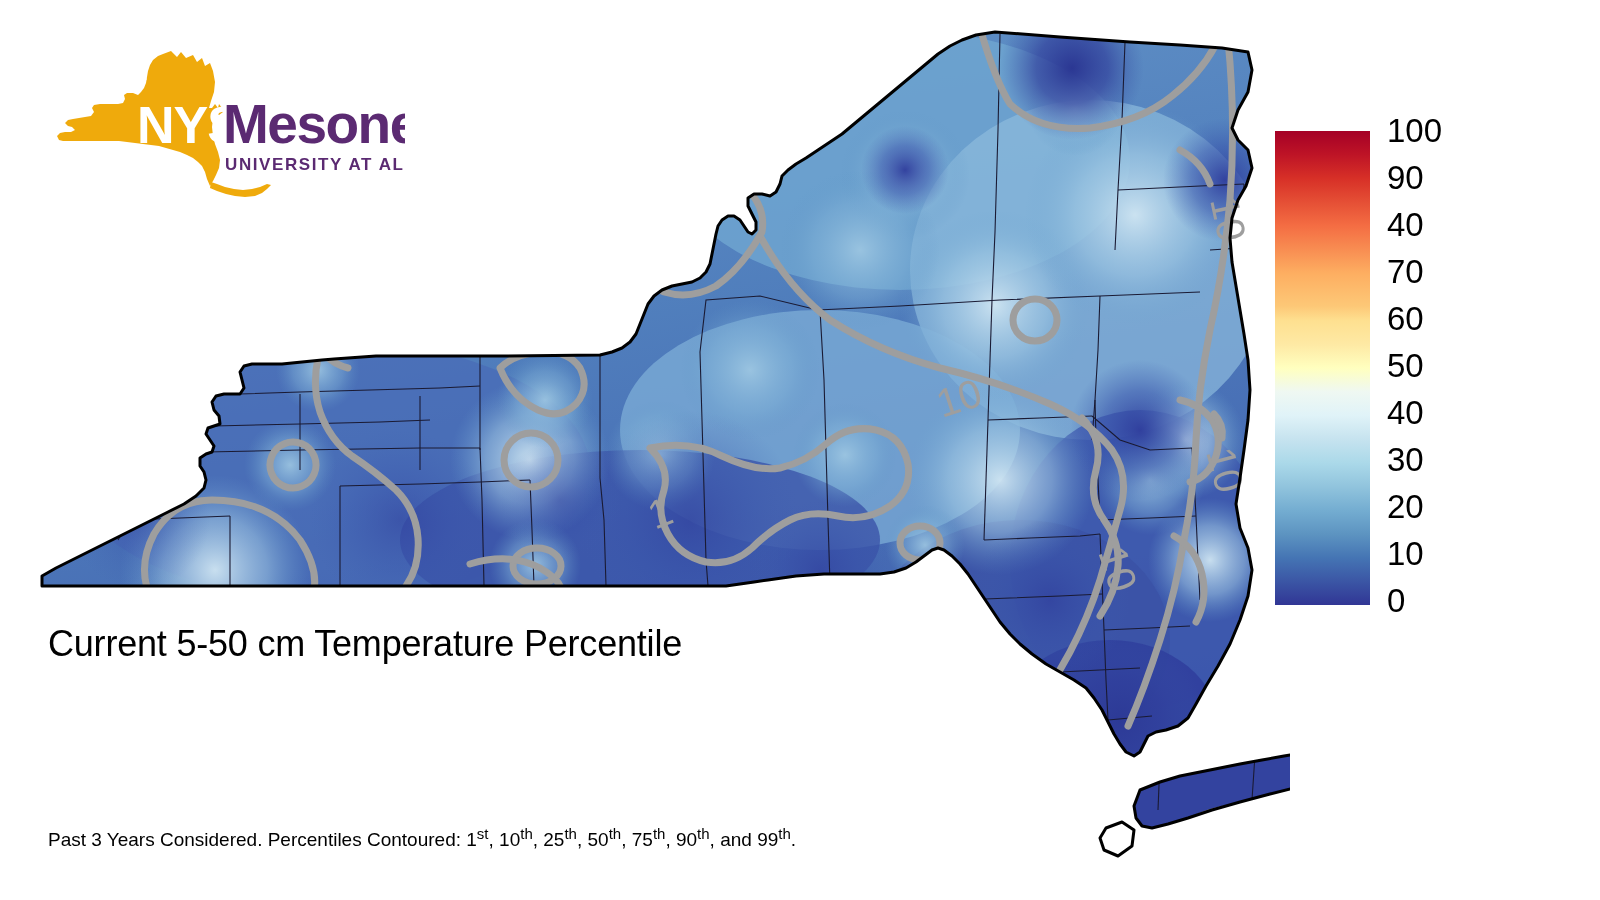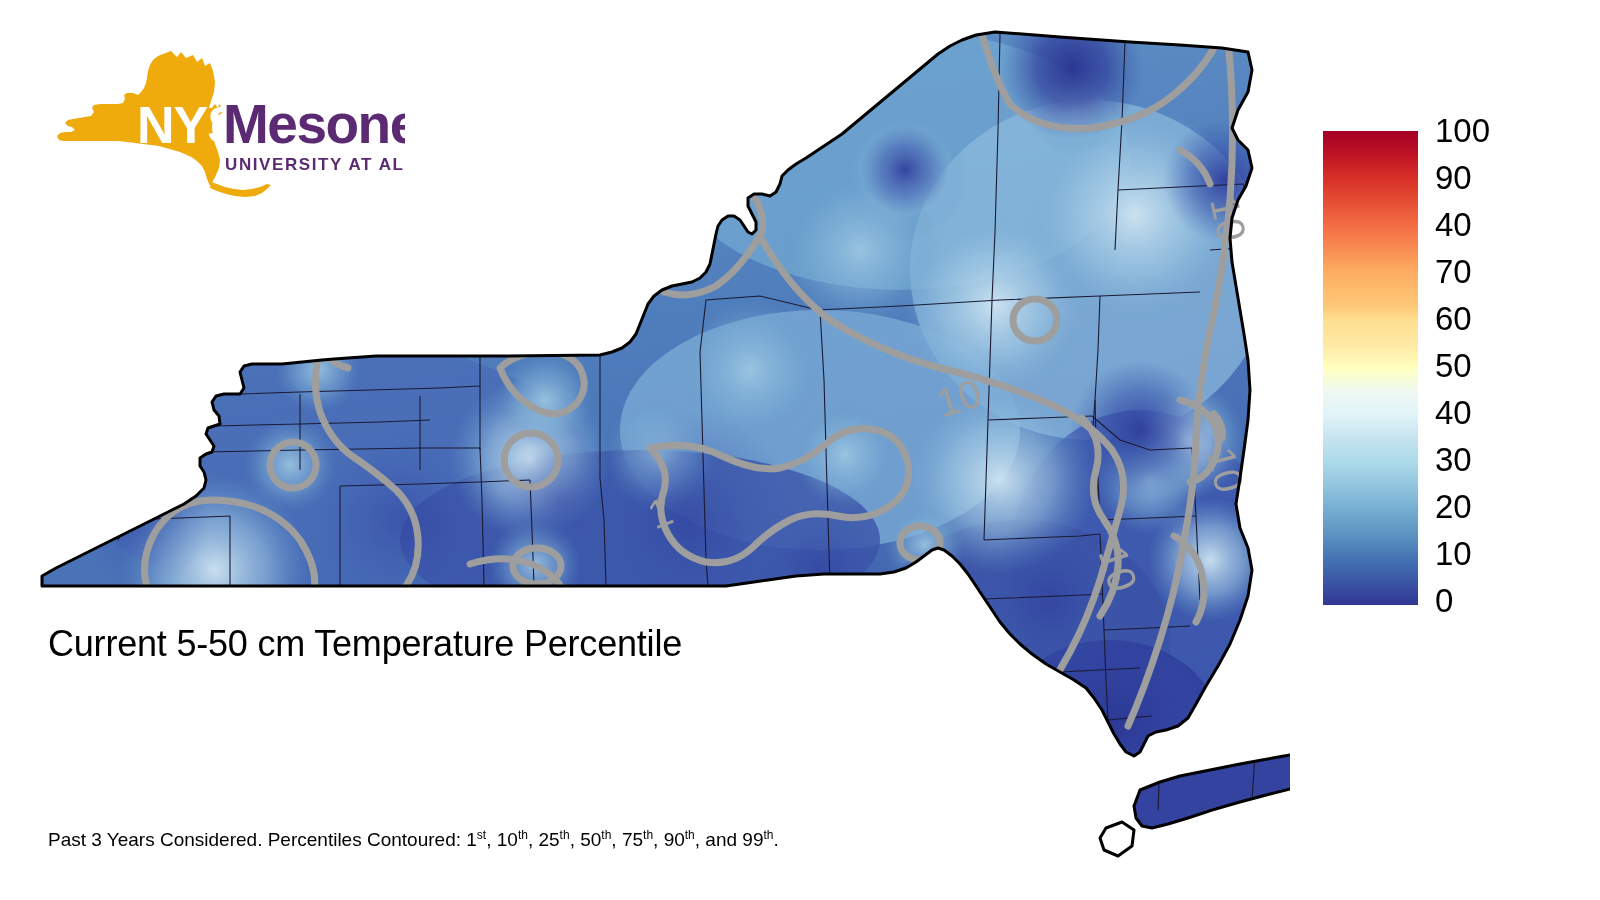--- a/index.html
+++ b/index.html
@@ -33,21 +33,21 @@
     left: 0px;
     top: 0px;
     width: 1290px;
     height: 900px;
   }
   #map-svg { display: block; width: 1290px; height: 900px; }
 
   
   #colorbar-group {
     position: absolute;
-    left: 1323px;
+    left: 1275px;
     top: 122px;
     width: 250px;
     height: 500px;
   }
   #colorbar-bar {
     position: absolute;
     left: 0px;
     top: 9px;
     width: 95px;
     height: 474px;
@@ -105,21 +105,21 @@
     white-space: nowrap;
   }
   #footnote {
     position: absolute;
     left: 48px;
     top: 828px;
     font-size: 19px;
     line-height: 24px;
     white-space: nowrap;
   }
-  #footnote sup { font-size: 12px; vertical-align: super; line-height: 0; }
+  #footnote sup { font-size: 15px; vertical-align: super; line-height: 0; }
 </style>
 </head>
 <body>
 
 <div id="logo">
   <svg viewBox="0 0 350 165" xmlns="http://www.w3.org/2000/svg" aria-label="NYS Mesonet logo">
 
     <path fill="#EFAA0C" d="M108 6 L116 3 L122 9 L126 4 L131 10 L138 7 L142 14 L147 10 L150 18
          L155 15 L158 23 L160 34 L159 44 L156 53 L154 60 L157 60 L160 56
          L163 60 L164 56 L167 60 L168 64 L164 67 L161 64 L158 70 L157 79

